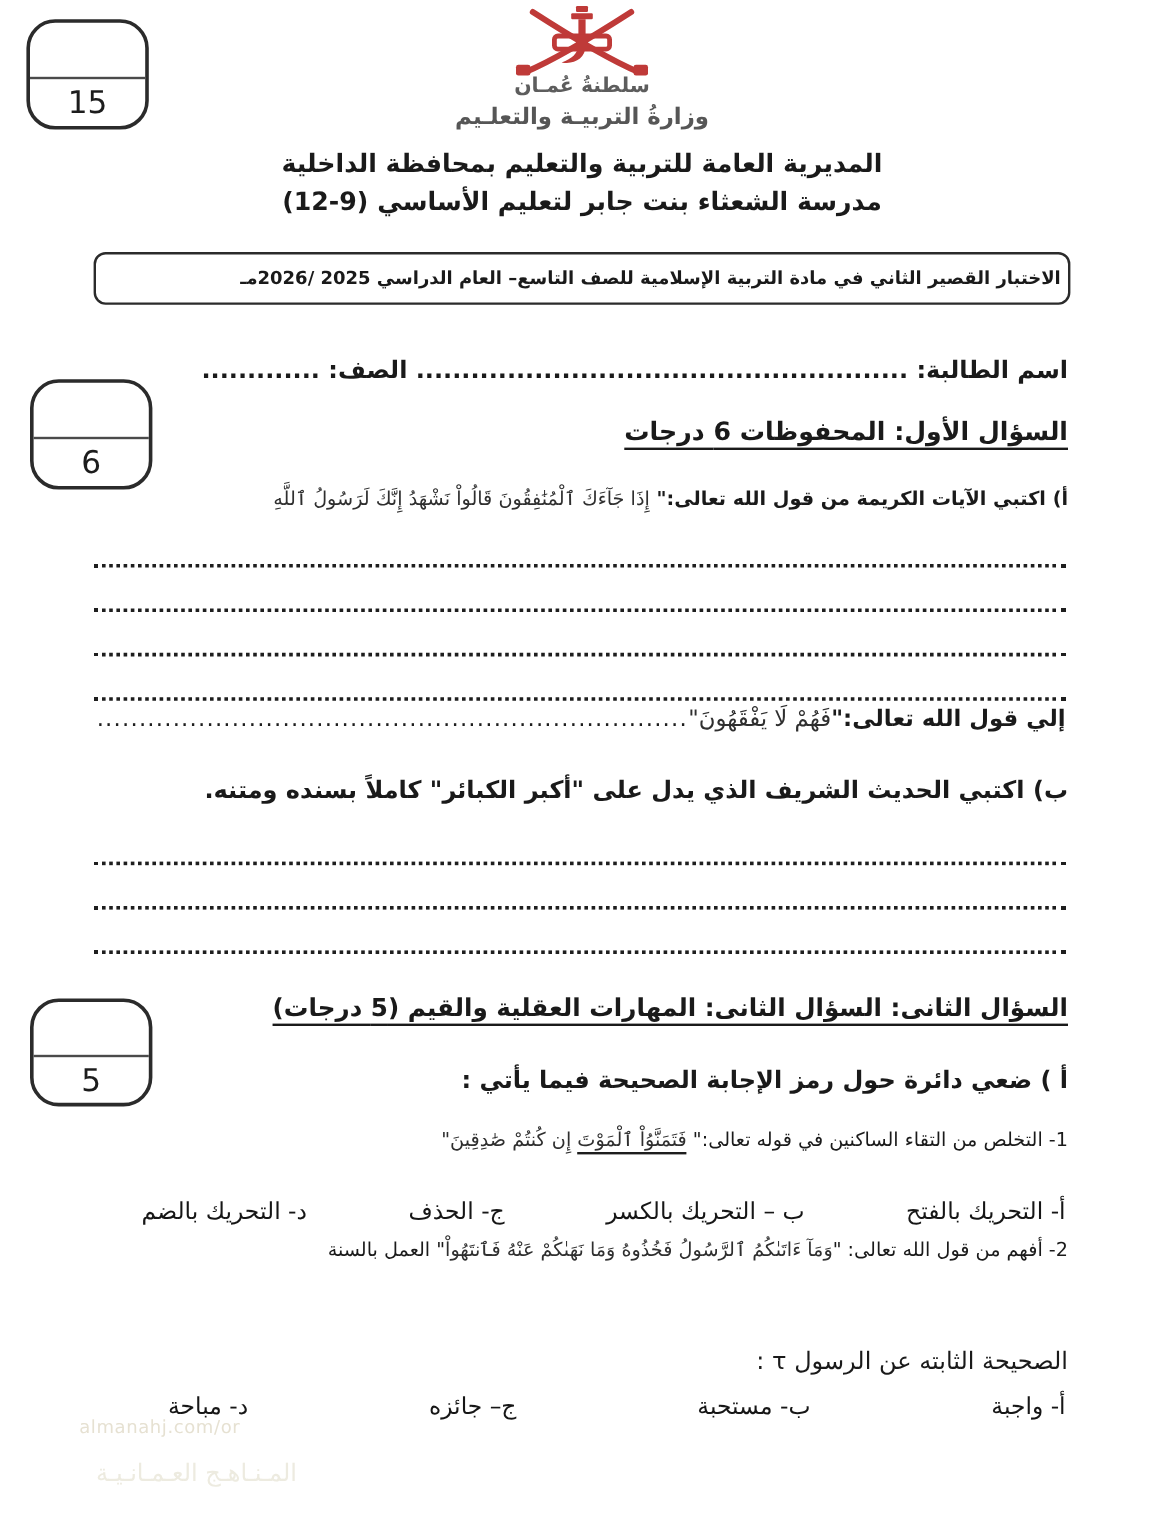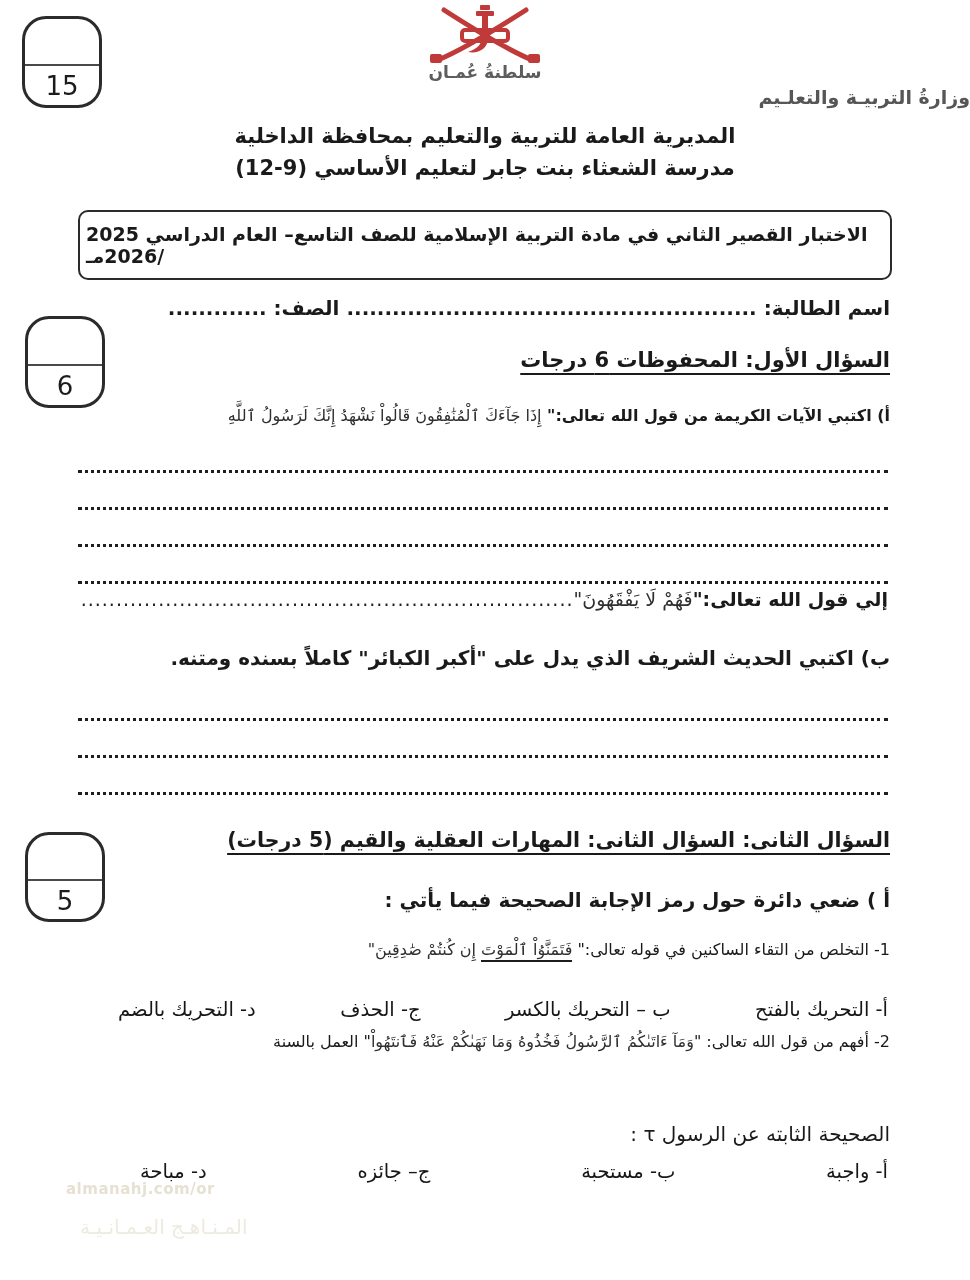--- a/index.html
+++ b/index.html
@@ -6,49 +6,49 @@
   html,body { margin:0; padding:0; }
   body {
     width:970px; height:1280px; position:relative;
     background:#ffffff; color:#1a1a1a;
     font-family:"DejaVu Sans", sans-serif;
     direction:rtl; overflow:hidden;
   }
 
   
   .score-box {
-    position:absolute; width:80px; height:92px;
+    position:absolute; width:102px; height:92px;
     border:3px solid #2b2b2b; border-radius:24px; background:#fff;
   }
   .score-box .divider {
     position:absolute; left:0; right:0; top:52%;
     border-top:2px solid #4a4a4a;
   }
   .score-box .num {
     position:absolute; top:56%; left:0; width:100%; height:44%;
     display:flex; align-items:center; justify-content:center;
     font-size:26px; color:#1c1c1c;
   }
 
   
   .emblem-wrap { position:absolute; top:4px; left:50%; transform:translateX(-50%); text-align:center; }
   .calligraphy1 { position:absolute; top:62px; left:0; right:0; text-align:center;
     font-size:17px; font-weight:bold; color:#5d5d5d; letter-spacing:1px; }
-  .calligraphy2 { position:absolute; top:86px; left:0; right:0; 
+  .calligraphy2 { position:absolute; top:86px; left:0; right:0; text-align:center;
     font-size:19px; font-weight:bold; color:#565656; letter-spacing:1px; }
   .hdr-line1 { position:absolute; top:124px; left:0; right:0; text-align:center;
     font-size:21px; font-weight:bold; }
   .hdr-line2 { position:absolute; top:156px; left:0; right:0; text-align:center;
     font-size:21px; font-weight:bold; }
 
   .title-box {
     position:absolute; top:210px; right:78px; left:78px;
     border:2px solid #2b2b2b; border-radius:10px;
-    padding:11px 6px; text-align:left;
-    font-size:19px; font-weight:bold; background:#fff;
+    padding:11px 6px; text-align:right;
+    font-size:15px; font-weight:bold; background:#fff;
   }
 
   .student-line {
     position:absolute; top:296px; right:80px; left:110px;
     font-size:20px; font-weight:bold; white-space:nowrap; overflow:hidden;
   }
   .q-heading {
     position:absolute; right:80px;
     font-size:21px; font-weight:bold;
     text-decoration:underline; text-decoration-thickness:2px; text-underline-offset:6px;
@@ -64,21 +64,21 @@
   .fill-dots-row { position:absolute; right:82px; left:78px; display:flex; align-items:baseline; font-size:19px; }
   .fill-dots-row .dots-fill { flex:1; overflow:hidden; white-space:nowrap; letter-spacing:1px; color:#1e1e1e; }
 
   .options-row {
     position:absolute; display:flex; justify-content:space-between;
     font-size:19.5px; color:#161616;
   }
 
   .watermark-squares { position:absolute; pointer-events:none; }
   .wm-url { position:absolute; left:66px; top:1180px; font-size:15px; color:#e6e1d2;
-    direction:ltr; font-weight:bold; letter-spacing:.5px; }
+    direction:ltr; font-weight:normal; letter-spacing:.5px; }
   .wm-name { position:absolute; left:80px; top:1215px; font-size:20px; color:#edebe0; font-weight:normal; }
 </style>
 </head>
 <body>
 
 <div class="score-box" style="top:16px; left:22px;">
   <div class="divider"></div>
   <div class="num">15</div>
 </div>
 

